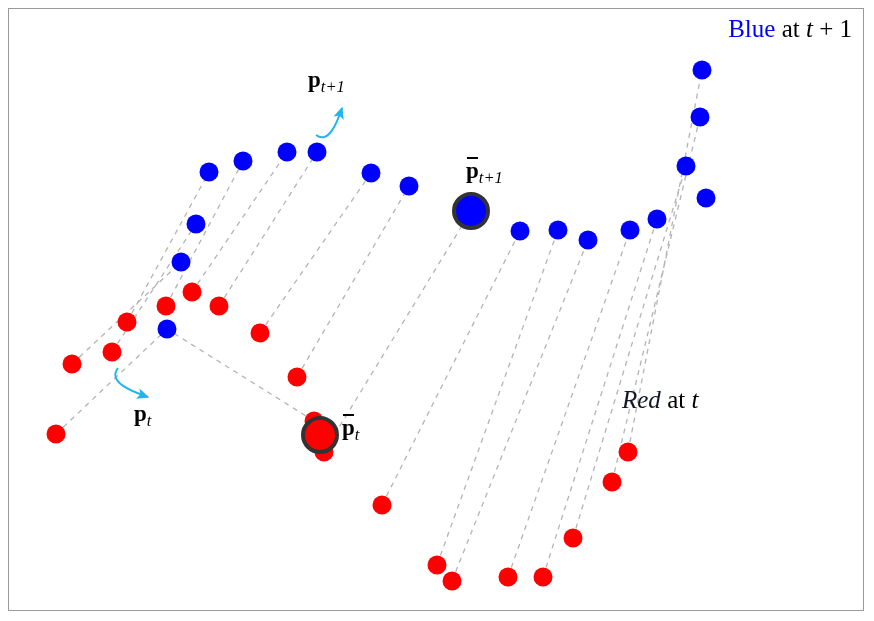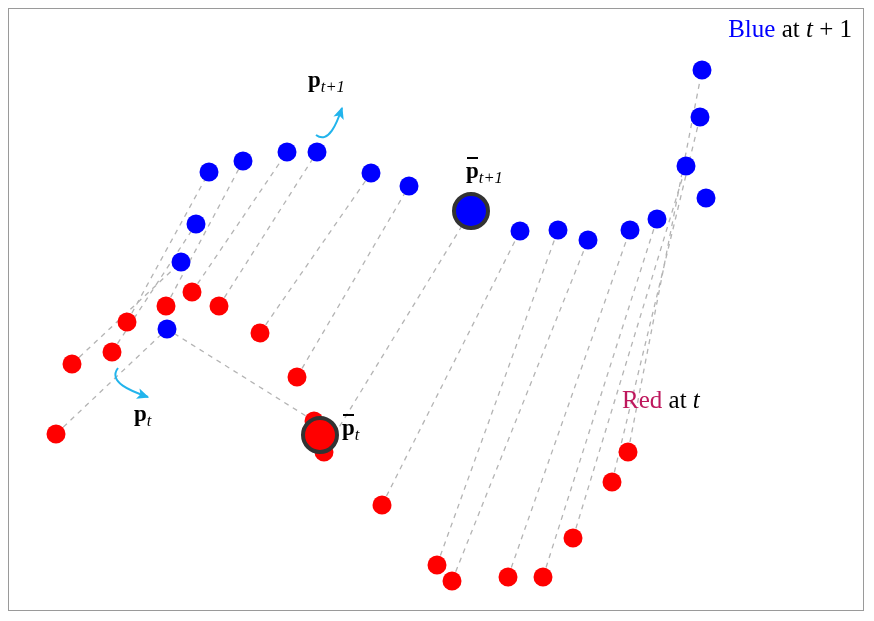--- a/index.html
+++ b/index.html
@@ -177,21 +177,21 @@
         <circle cx="320" cy="435" r="17" fill="#ff0000" stroke="#333333" stroke-width="4"></circle>
         <circle cx="471" cy="211" r="17" fill="#0000ff" stroke="#333333" stroke-width="4"></circle>
       </g>
   </svg>
 
   <div class="fig-label" id="label-corner-blue">
     <span style="color:#0000ff;">Blue</span><span> at </span><span class="math-it">t</span><span> + 1</span>
   </div>
 
   <div class="fig-label" id="label-corner-red">
-    <span style="color:#be185d;">Red</span><span> at </span><span class="math-it">t</span>
+    <span style="color:#0f172a;font-style:italic;">Red</span><span> at </span><span class="math-it">t</span>
   </div>
 
   <div class="fig-label" id="label-p-tplus1">
     <span class="math-bold">p</span><span class="sub math-it">t+1</span>
   </div>
 
   <div class="fig-label" id="label-p-t">
     <span class="math-bold">p</span><span class="sub math-it">t</span>
   </div>
 

